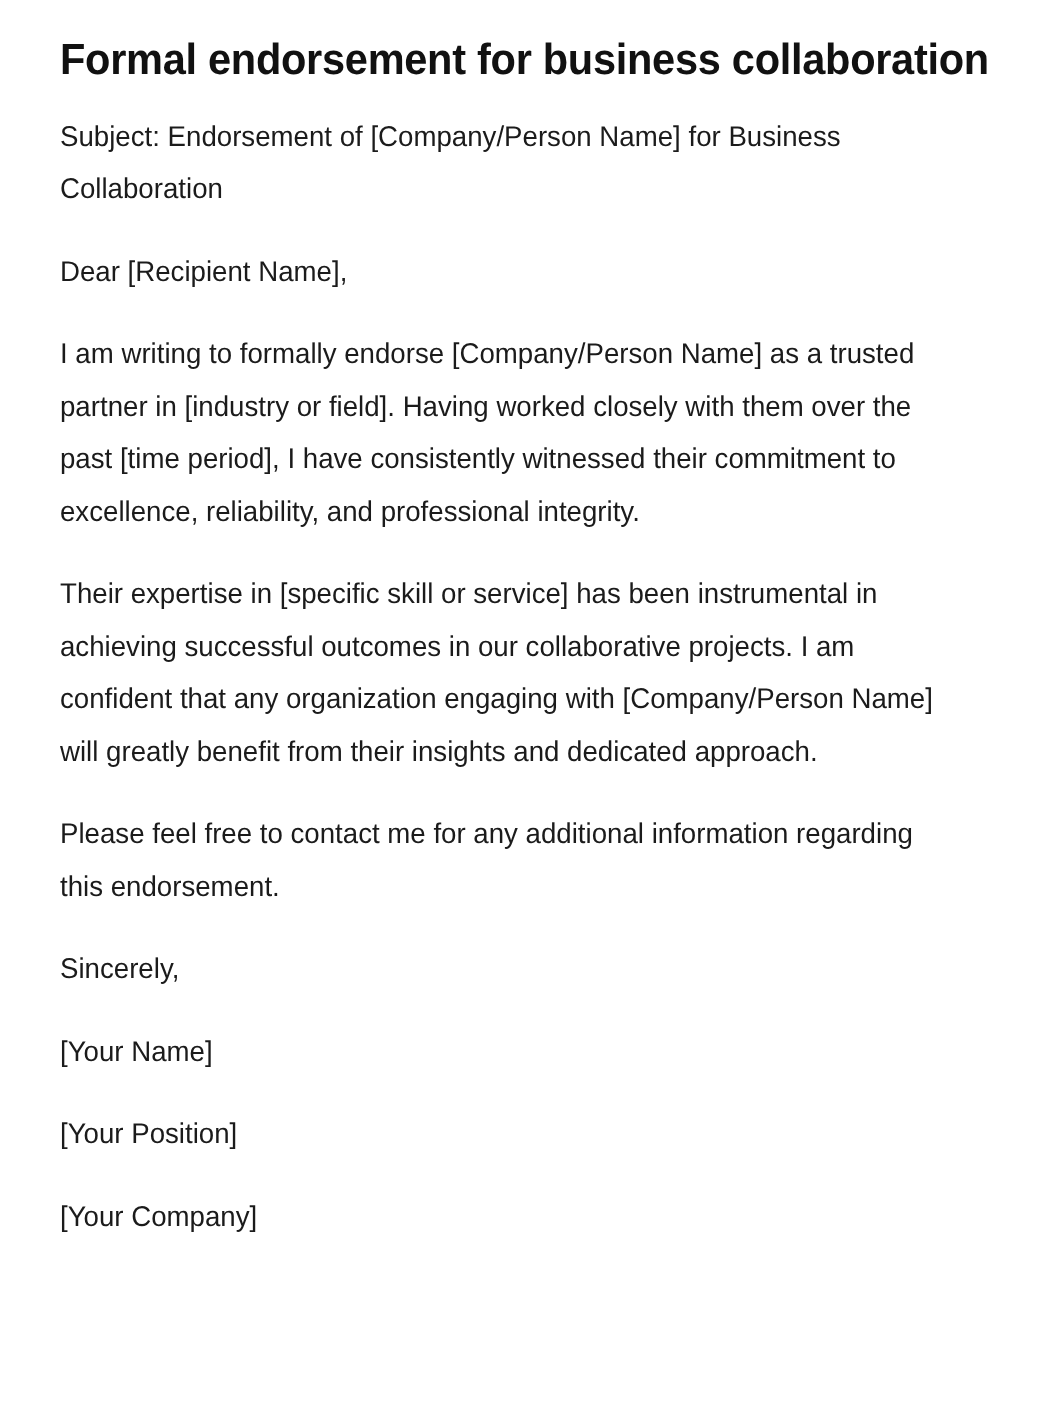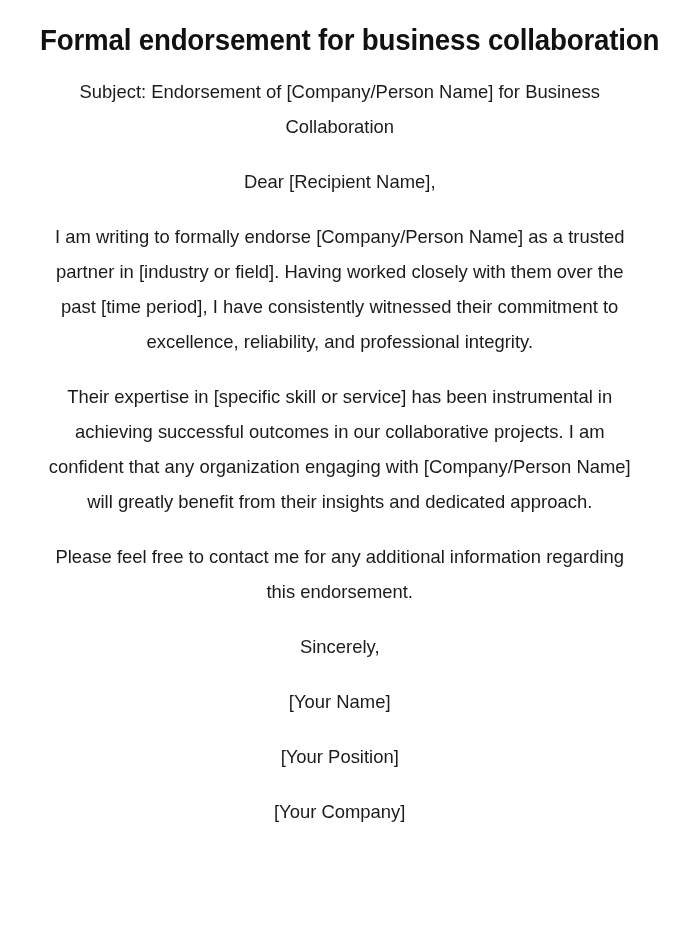--- a/index.html
+++ b/index.html
@@ -15,21 +15,20 @@
     font-family: "Liberation Sans", "DejaVu Sans", sans-serif;
     -webkit-font-smoothing: antialiased;
   }
 
   .page {
     width: 700px;
     min-height: 942px;
     box-sizing: border-box;
     background: #ffffff;
     padding: 22px 60px 20px 40px;
-    text-align: center;
   }
 
   .article {
     width: 600px;
   }
 
   .doc-title {
     font-family: "Liberation Sans Narrow", "Liberation Sans", "DejaVu Sans Condensed", sans-serif;
     font-size: 29px;
     line-height: 36px;

